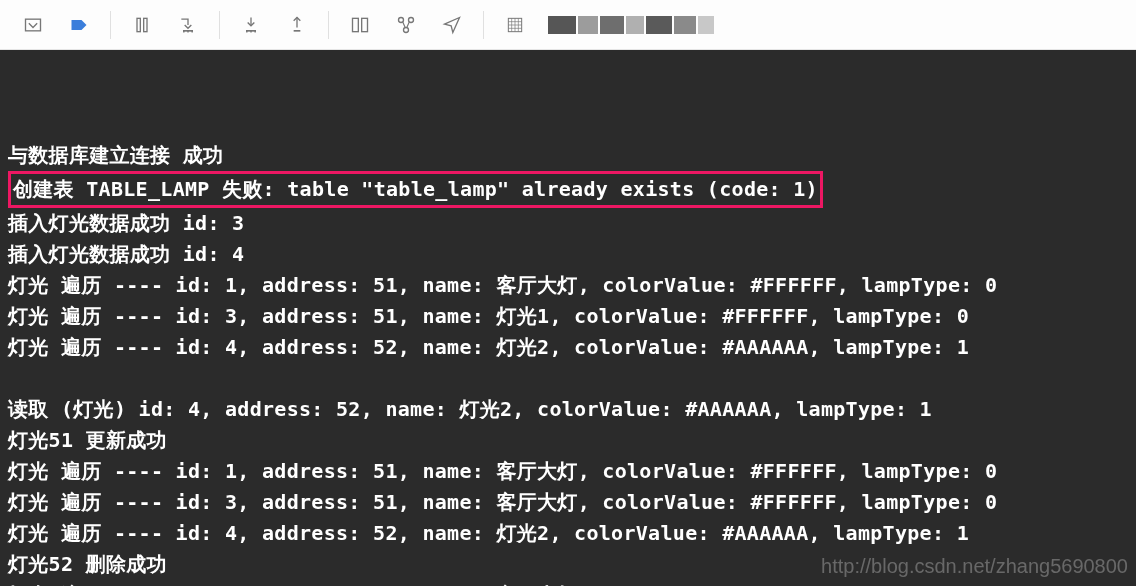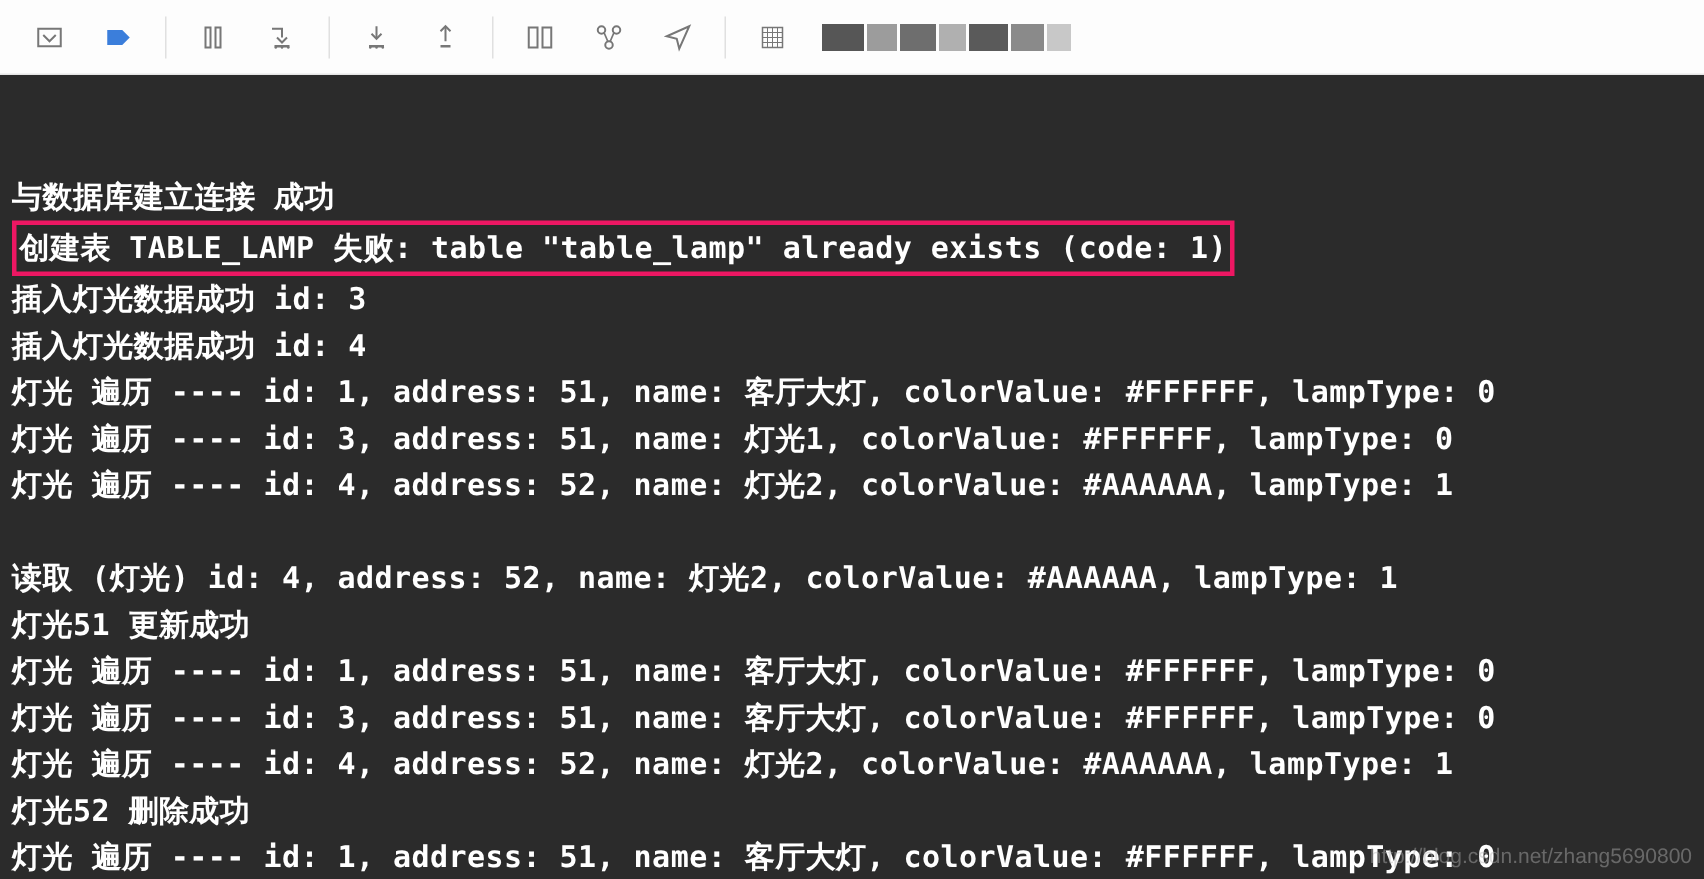--- a/index.html
+++ b/index.html
@@ -45,37 +45,37 @@
     .redacted-block {
       height: 18px;
     }
     .console {
       background: #2b2b2b;
       color: #fff;
       font-family: "SF Mono", Menlo, Consolas, monospace;
       font-size: 20px;
       font-weight: 700;
       line-height: 1.55;
-      padding: 4px 6px 6px 6px;
+      padding: 28px 6px 6px 6px;
       height: calc(100% - 50px);
       white-space: pre;
       letter-spacing: 0.3px;
       position: relative;
     }
     .log-line { padding: 0 2px; }
     .highlight {
       border: 3px solid #ed1763;
       display: inline-block;
       padding: 0 2px;
     }
     .watermark {
       position: absolute;
       right: 8px;
       bottom: 4px;
-      font-size: 14px;
+      font-size: 20px;
       font-weight: 400;
       color: rgba(180,180,180,0.45);
       font-family: Arial, sans-serif;
       letter-spacing: 0;
       margin-left: 32px;
     }
   </style>
 </head>
 <body>
 

